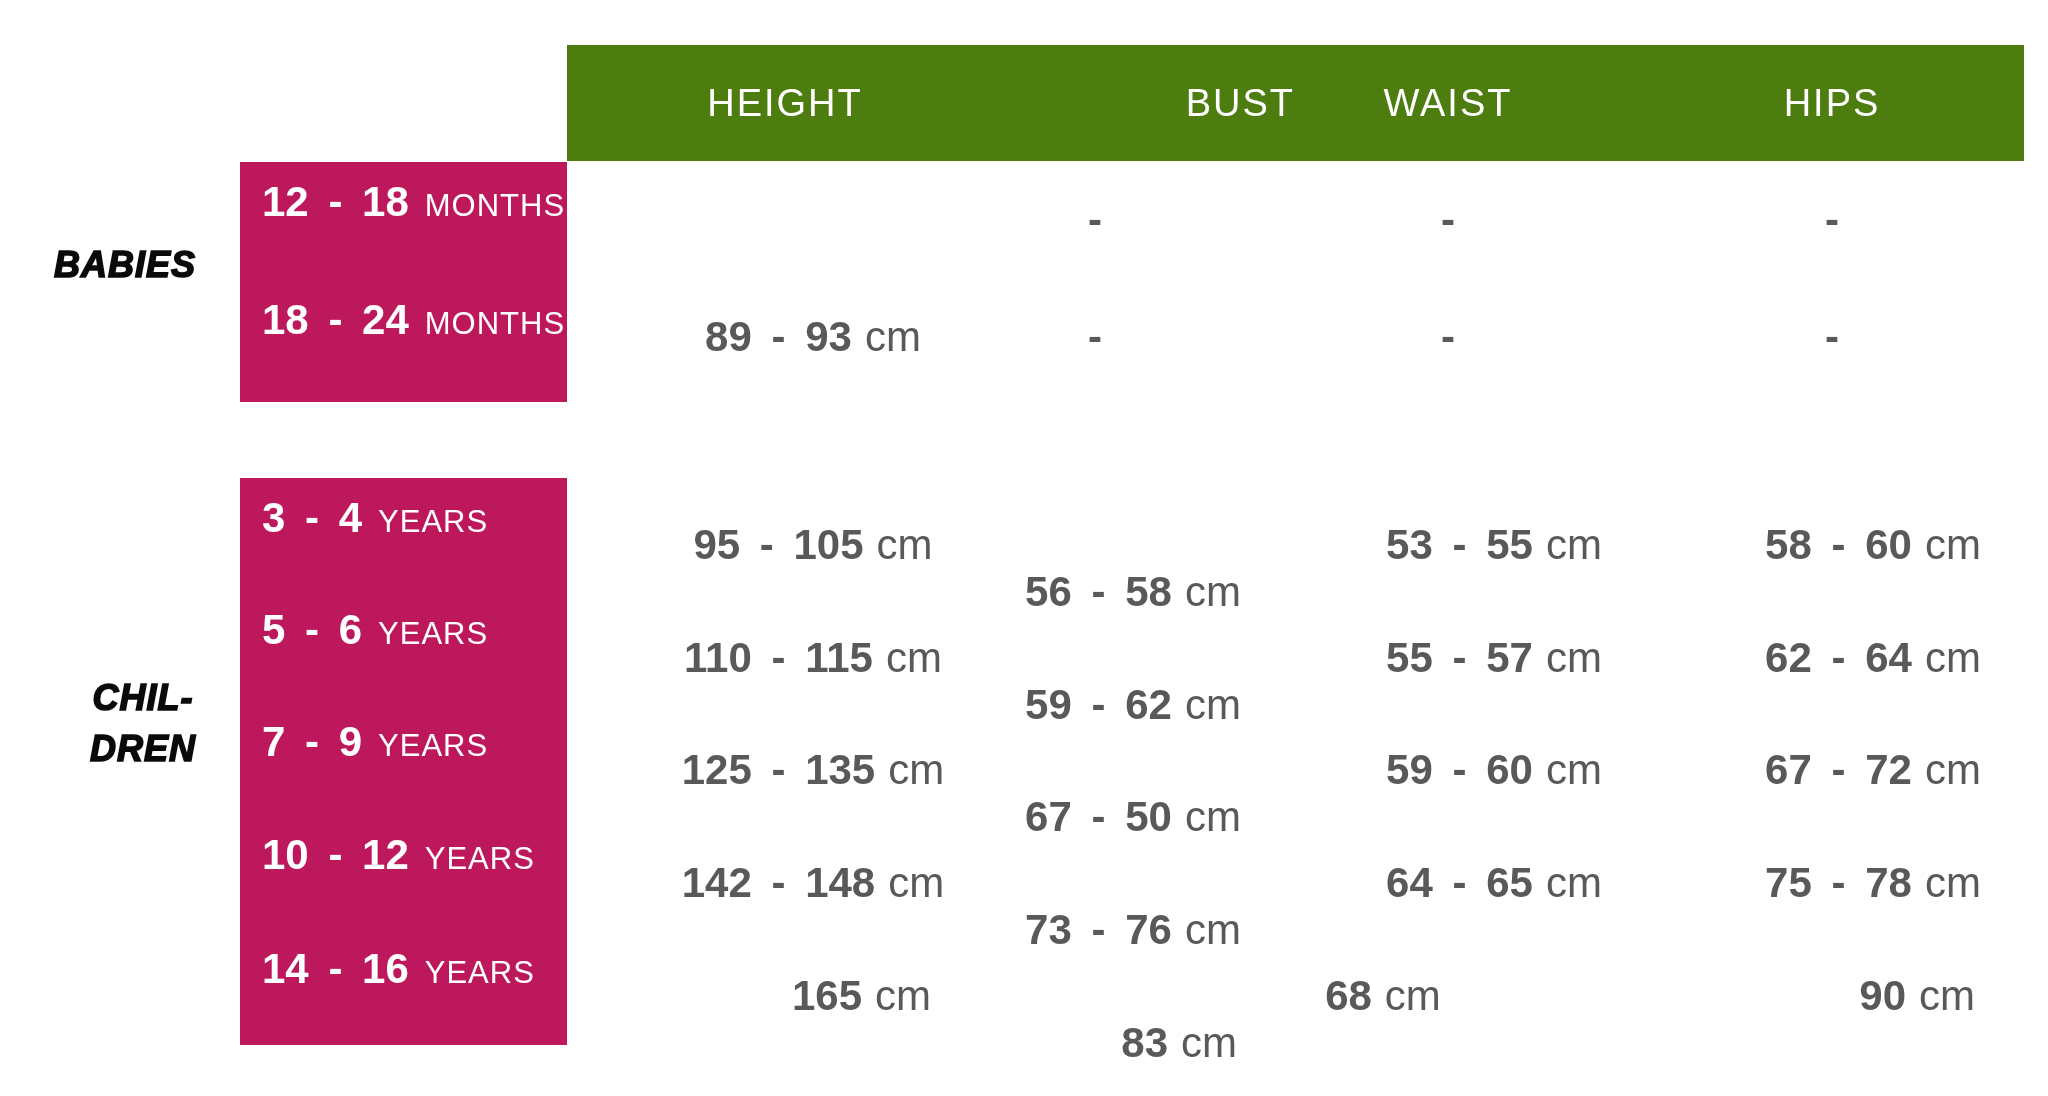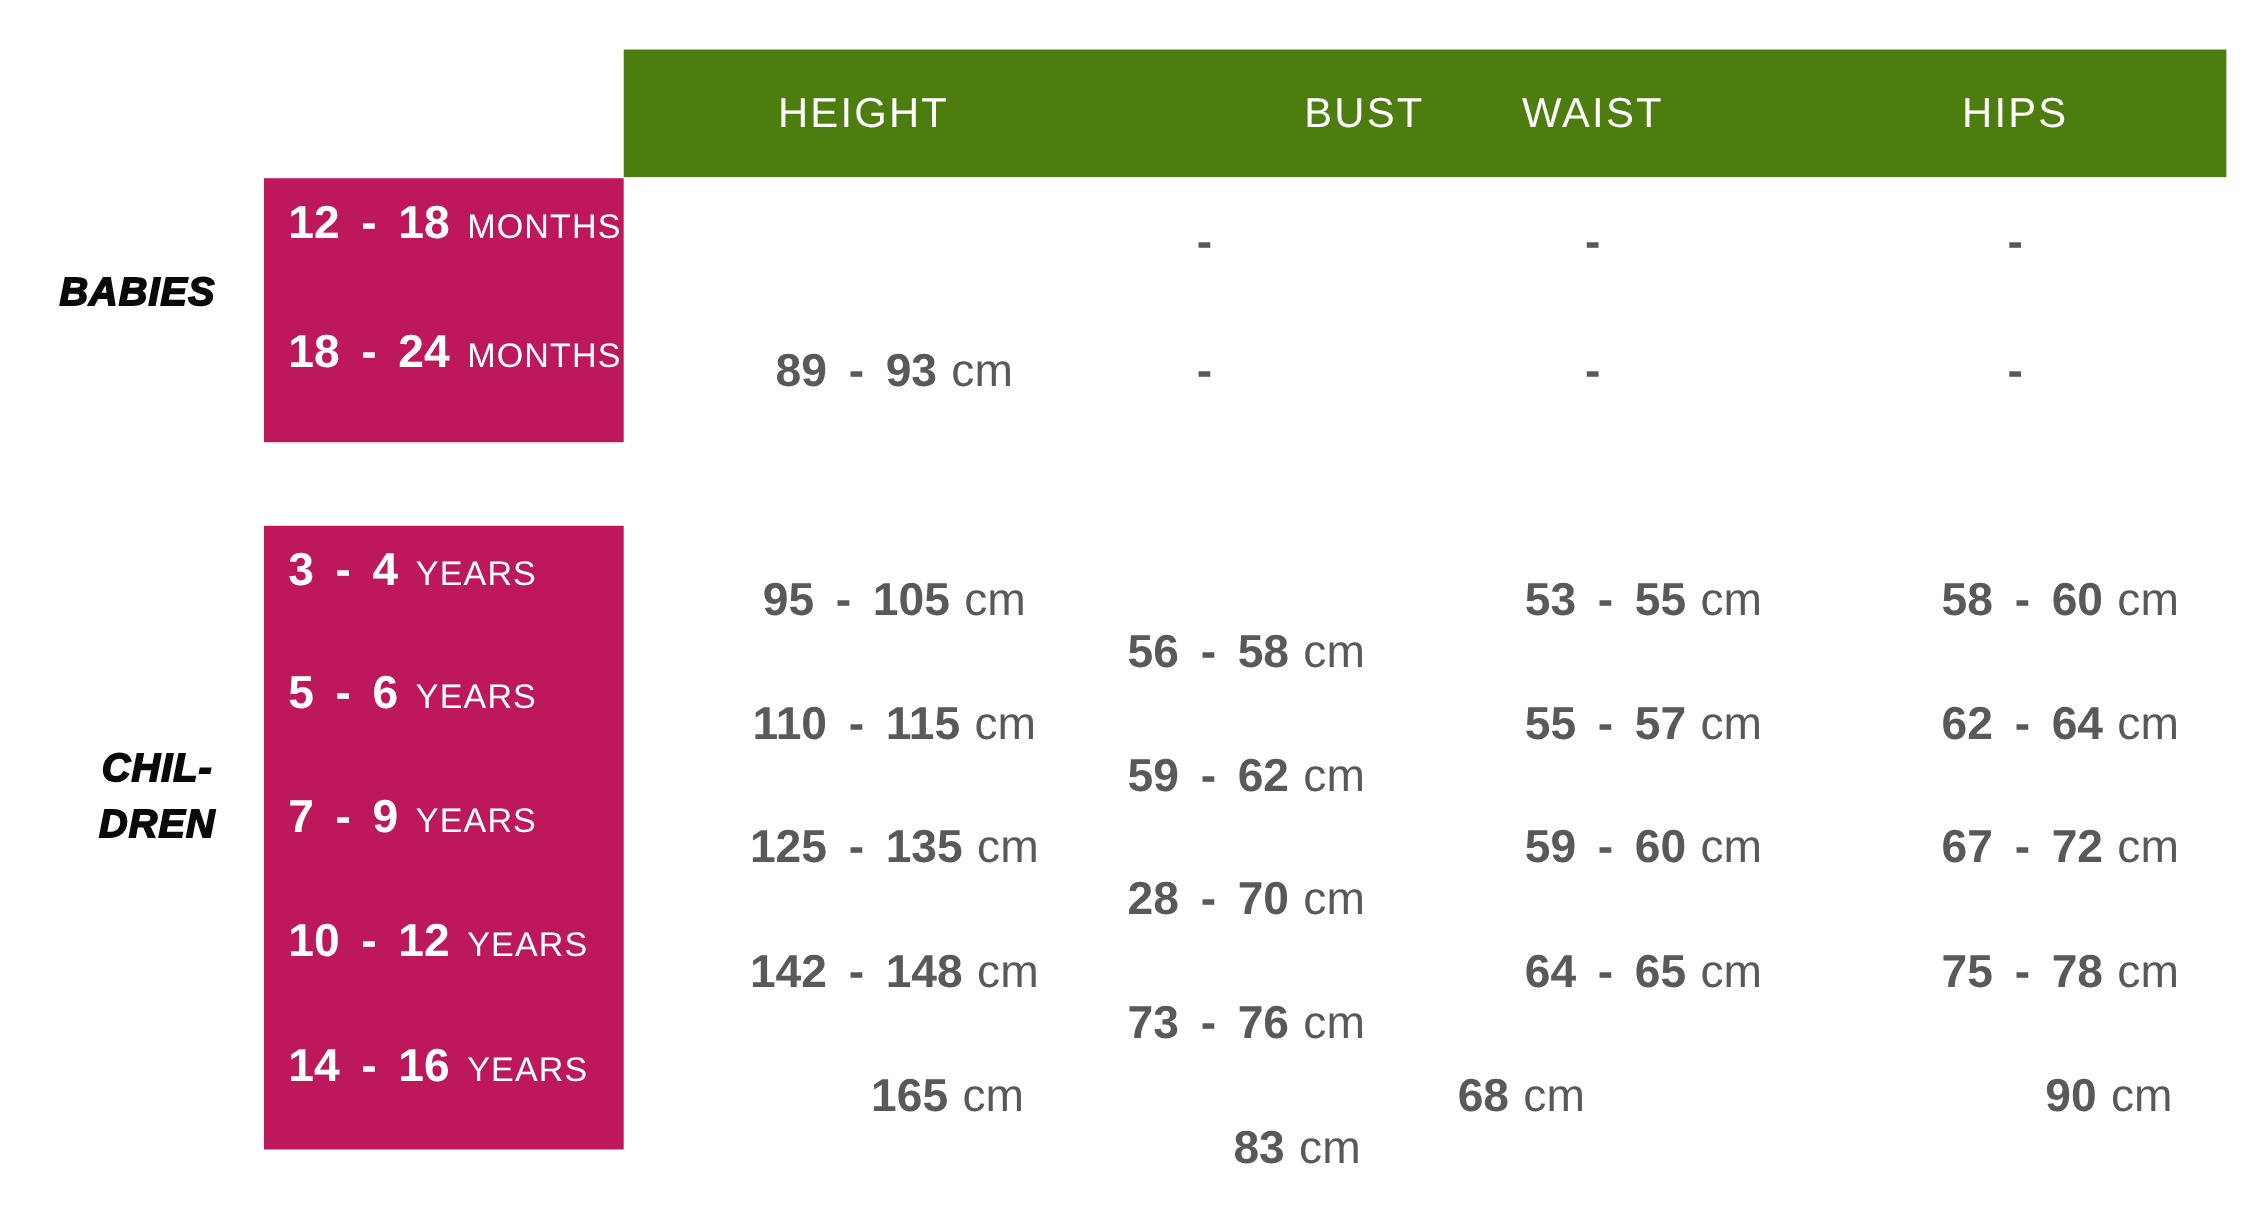--- a/index.html
+++ b/index.html
@@ -182,21 +182,21 @@
     <div class="vcell c4"><span>58 - 60</span><span class="unit">cm</span></div>
   </div>
   <div class="vrow" style="top:630px">
     <div class="vcell c1"><span>110 - 115</span><span class="unit">cm</span></div>
     <div class="vcell c2"><span>59 - 62</span><span class="unit">cm</span></div>
     <div class="vcell c3"><span>55 - 57</span><span class="unit">cm</span></div>
     <div class="vcell c4"><span>62 - 64</span><span class="unit">cm</span></div>
   </div>
   <div class="vrow" style="top:742px">
     <div class="vcell c1"><span>125 - 135</span><span class="unit">cm</span></div>
-    <div class="vcell c2"><span>28 - 70</span><span class="unit">cm</span></div>
+    <div class="vcell c2"><span>67 - 50</span><span class="unit">cm</span></div>
     <div class="vcell c3"><span>59 - 60</span><span class="unit">cm</span></div>
     <div class="vcell c4"><span>67 - 72</span><span class="unit">cm</span></div>
   </div>
   <div class="vrow" style="top:855px">
     <div class="vcell c1"><span>142 - 148</span><span class="unit">cm</span></div>
     <div class="vcell c2"><span>73 - 76</span><span class="unit">cm</span></div>
     <div class="vcell c3"><span>64 - 65</span><span class="unit">cm</span></div>
     <div class="vcell c4"><span>75 - 78</span><span class="unit">cm</span></div>
   </div>
   <div class="vrow last" style="top:968px">

